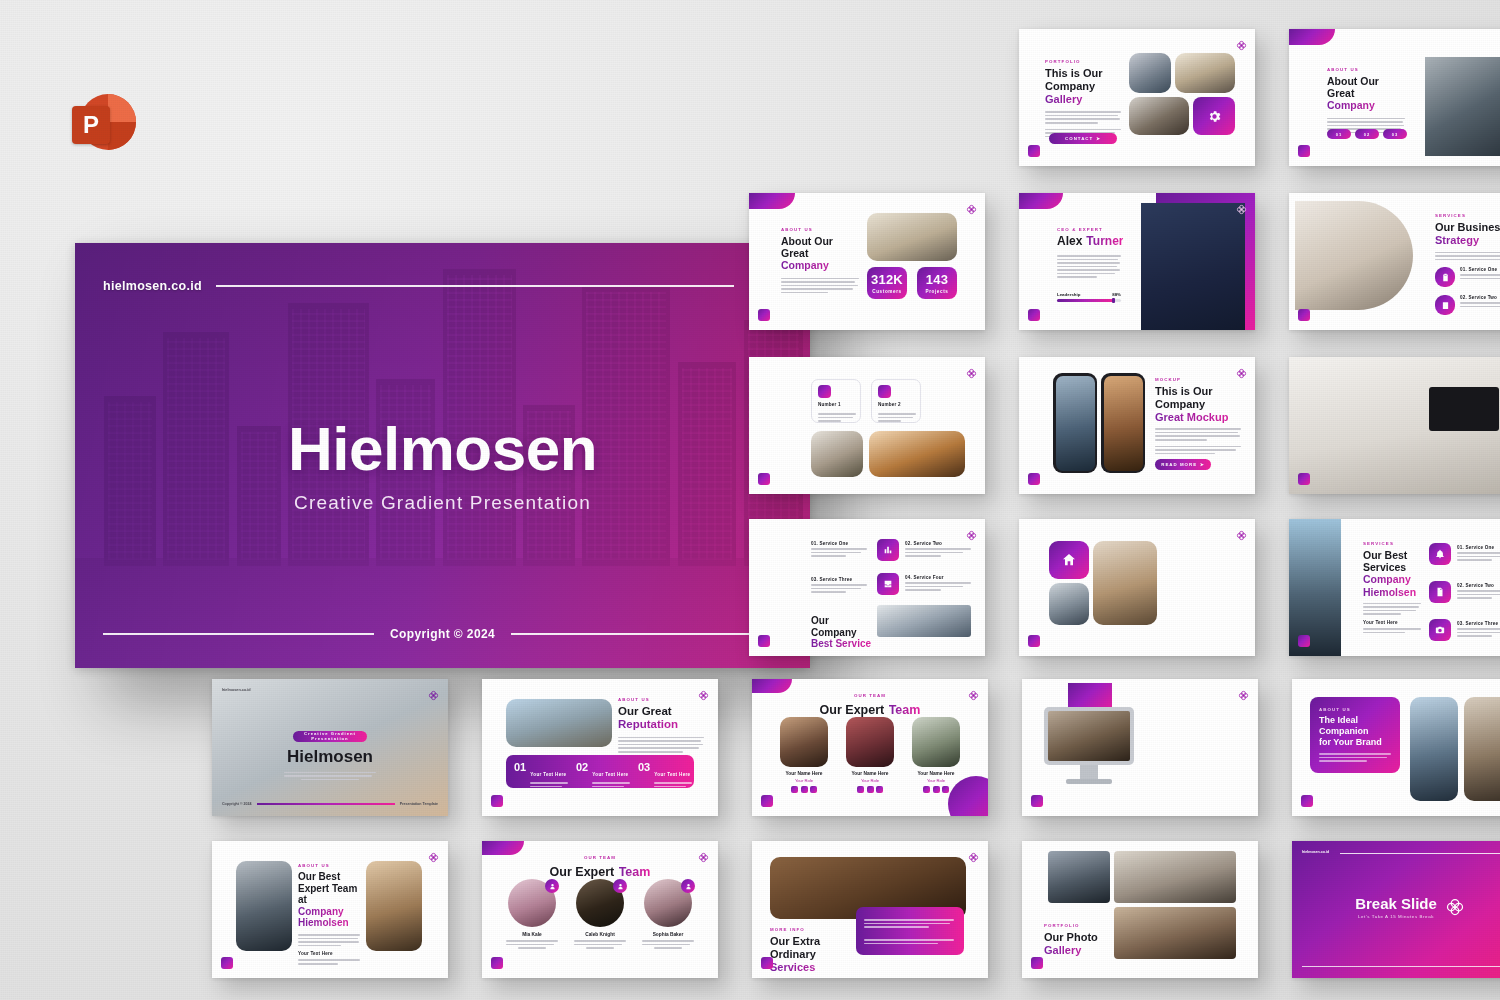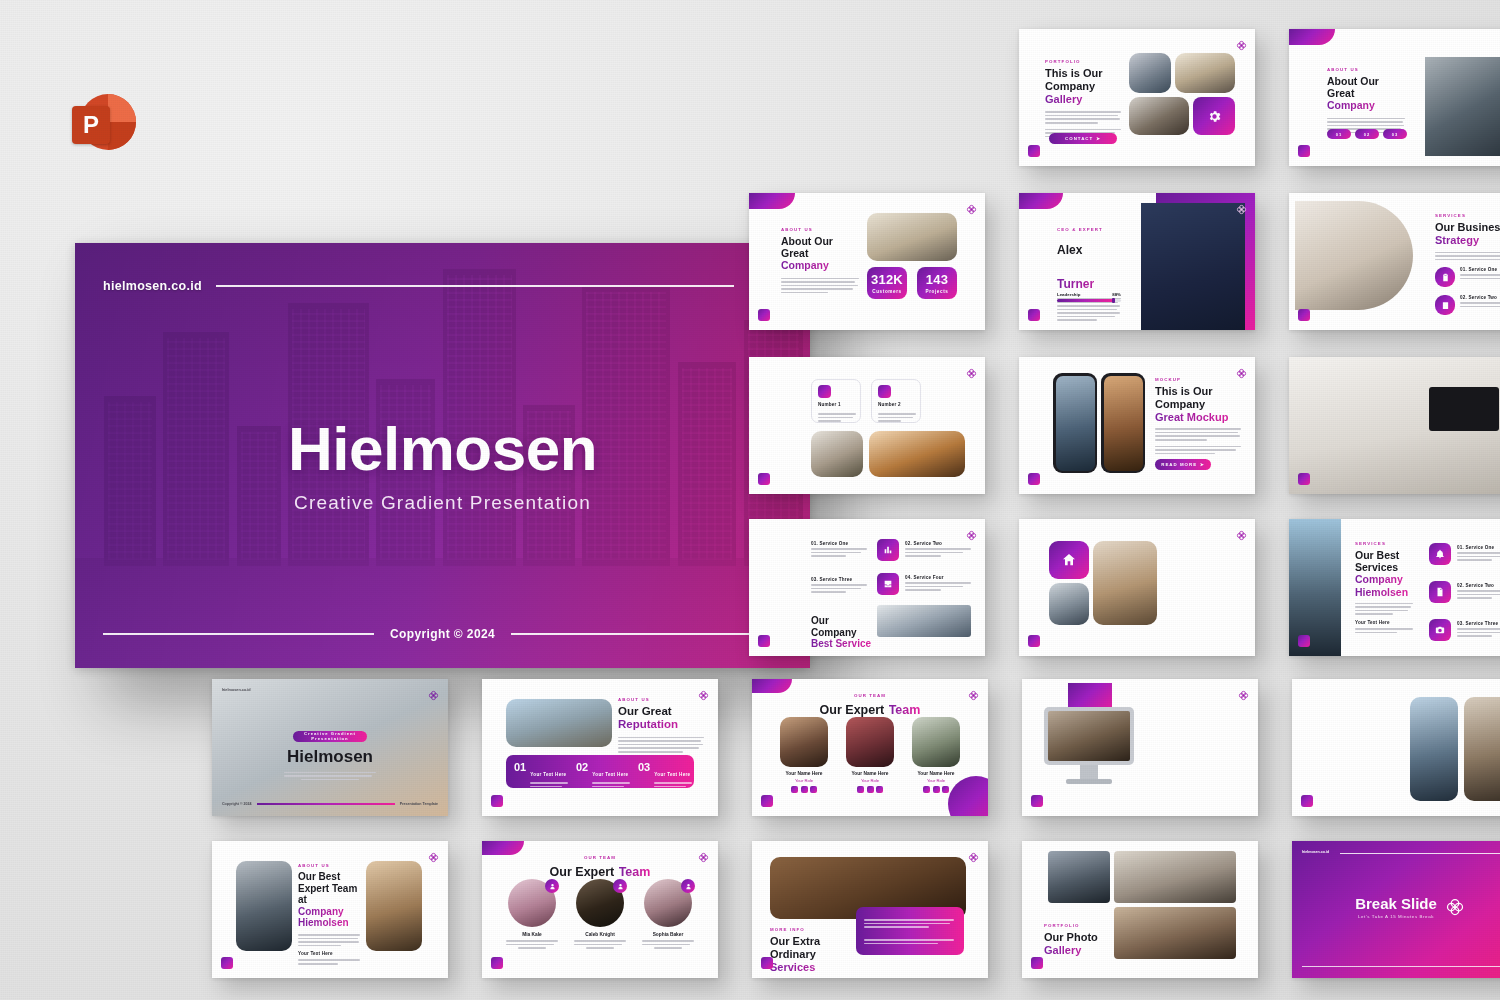--- a/index.html
+++ b/index.html
@@ -345,21 +345,21 @@
             <g fill="none" stroke="#f2c9f0" stroke-width="3.4">
           <circle cx="24" cy="15" r="9"></circle>
               <circle cx="24" cy="33" r="9"></circle>
               <circle cx="15" cy="24" r="9"></circle>
               <circle cx="33" cy="24" r="9"></circle>
             </g>
           </svg>
       </div>
       <div class="pad" style="left:38px; top:34px; width:64px;">
         <div class="kicker">CEO &amp; EXPERT</div>
-        <div style="display:flex; gap:20px; margin-top:12px;flex-direction:column;">
+        <div style="display:flex; gap:4px; margin-top:3px;">
           <span class="h-dark" style="font-size:12px;">Alex</span>
           <span class="h-grad" style="font-size:12px;">Turner</span>
         </div>
         <div class="lorem tiny" style="margin-top:6px;">
           <i style="width:100%"></i>
             <i style="width:96%"></i>
             <i style="width:99%"></i>
             <i style="width:94%"></i>
             <i style="width:98%"></i>
             <i style="width:90%"></i>
@@ -603,21 +603,21 @@
       </div>
       <div class="photo r10" style="left:30px; top:64px; width:40px; height:42px; background:linear-gradient(160deg,#cfd6dc,#7e8a95 55%,#3b4652);"></div>
       <div class="photo r10" style="left:74px; top:22px; width:64px; height:84px; background:linear-gradient(165deg,#e4d8c8,#b39572 55%,#5d4a35);"></div>
       <div class="badge-sq grad" style="left:9px; bottom:9px; width:12px; height:12px;"></div>
     </div>
   </div>
 
   <div class="slide" style="left:1289px; top:519px; width:236px; height:137px;">
     <div class="slide-inner">
       <div class="photo" style="left:0; top:0; width:52px; bottom:0; border-radius:0; background:linear-gradient(180deg,#9fc4dc,#4f6576 55%,#1d2833);"></div>
-      <div class="pad" style="left:66px; top:22px; width:58px;">
+      <div class="pad" style="left:74px; top:22px; width:58px;">
         <div class="kicker">SERVICES</div>
         <div class="h-dark" style="font-size:10.5px; margin-top:3px;">Our Best Services</div>
         <div class="h-grad" style="font-size:10.5px;">Company Hiemolsen</div>
         <div class="lorem tiny" style="margin-top:5px;">
           <i style="width:100%"></i>
             <i style="width:96%"></i>
             <i style="width:92%"></i>
             <i style="width:66%"></i>
         </div>
         <div class="svc-t" style="margin-top:5px;">Your Text Here</div>
@@ -844,20 +844,33 @@
         <div style="width:100%; height:100%; border-radius:2px; background:linear-gradient(160deg,#b8a896,#6f5c48 55%,#2c2219);"></div>
       </div>
       <div style="position:absolute; left:58px; top:86px; width:18px; height:14px; background:#c0c4ca;"></div>
       <div style="position:absolute; left:44px; top:100px; width:46px; height:5px; background:#b4b9c0; border-radius:2px;"></div>
       <div class="badge-sq grad" style="left:9px; bottom:9px; width:12px; height:12px;"></div>
     </div>
   </div>
 
   <div class="slide" style="left:1292px; top:679px; width:236px; height:137px;">
     <div class="slide-inner">
+      <div class="grad" style="position:absolute; left:18px; top:18px; width:90px; height:76px; border-radius:8px;">
+        <div class="pad" style="left:9px; top:10px; width:72px;">
+          <div class="kicker" style="color:#f2cdf0;">ABOUT US</div>
+          <div style="color:#fff; font-weight:bold; font-size:9px; margin-top:3px; line-height:1.22;">The Ideal</div>
+          <div style="color:#fff; font-weight:bold; font-size:9px; line-height:1.22;">Companion</div>
+          <div style="color:#fff; font-weight:bold; font-size:9px; line-height:1.22;">for Your Brand</div>
+          <div class="lorem tiny" style="margin-top:5px;">
+            <i style="width:100%; background:rgba(255,255,255,.55)"></i>
+              <i style="width:94%; background:rgba(255,255,255,.55)"></i>
+              <i style="width:66%; background:rgba(255,255,255,.55)"></i>
+          </div>
+        </div>
+      </div>
       <div class="photo r10" style="left:118px; top:18px; width:48px; height:104px; background:linear-gradient(170deg,#bdd3e4,#5d7488 55%,#222f3c);"></div>
       <div class="photo r10" style="left:172px; top:18px; width:54px; height:104px; background:linear-gradient(170deg,#d8cdbe,#8d7a64 55%,#3a3026);"></div>
       <div class="badge-sq grad" style="left:9px; bottom:9px; width:12px; height:12px;"></div>
     </div>
   </div>
 
   <div class="slide" style="left:212px; top:841px; width:236px; height:137px;">
     <div class="slide-inner">
       <div class="flower" style="right:9px; top:8px;">
         <svg width="11" height="11" viewBox="0 0 48 48">

